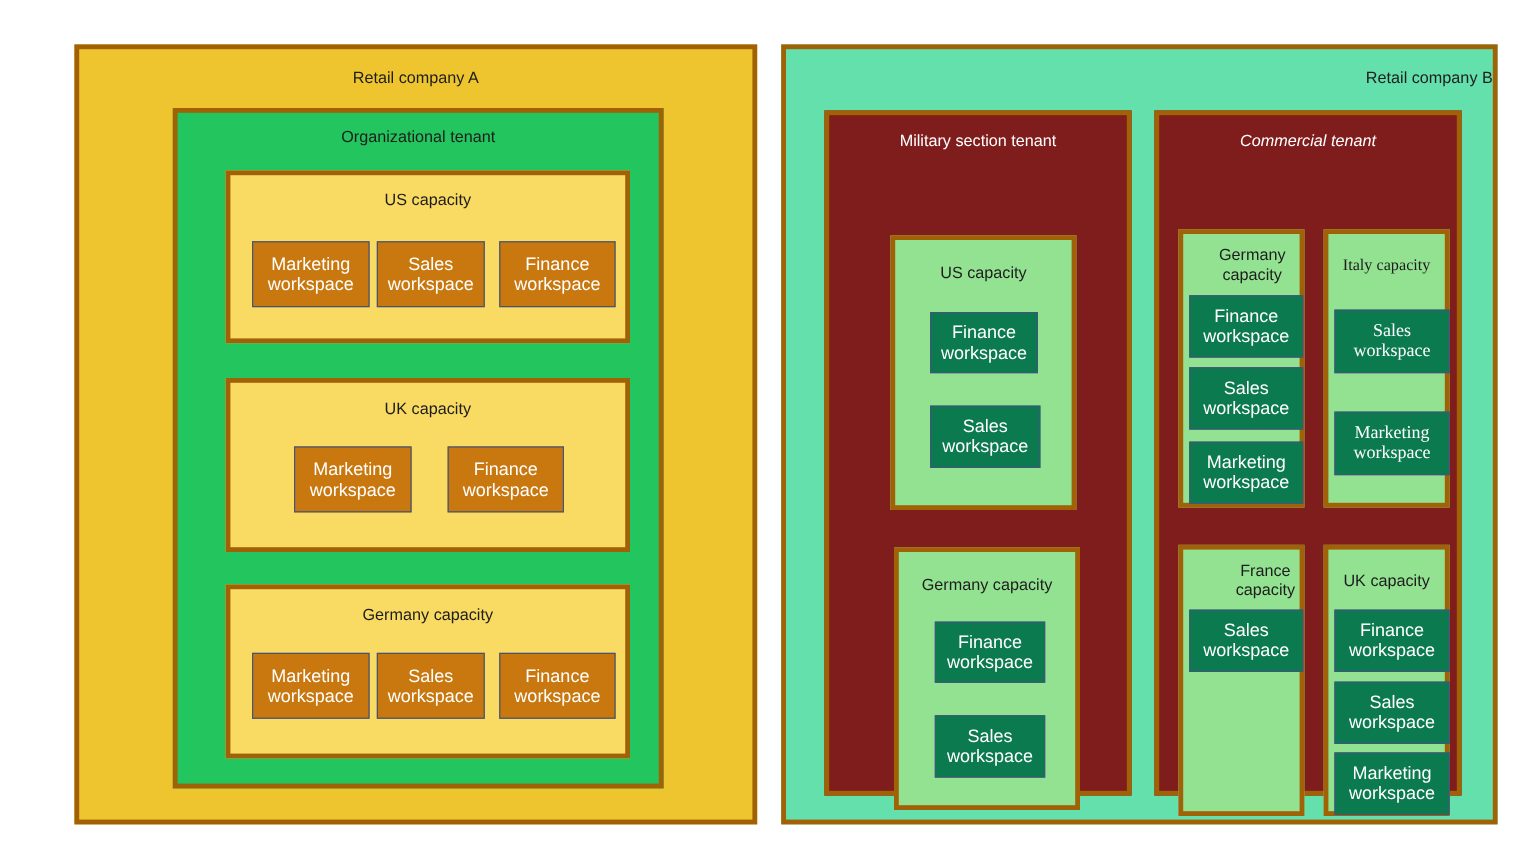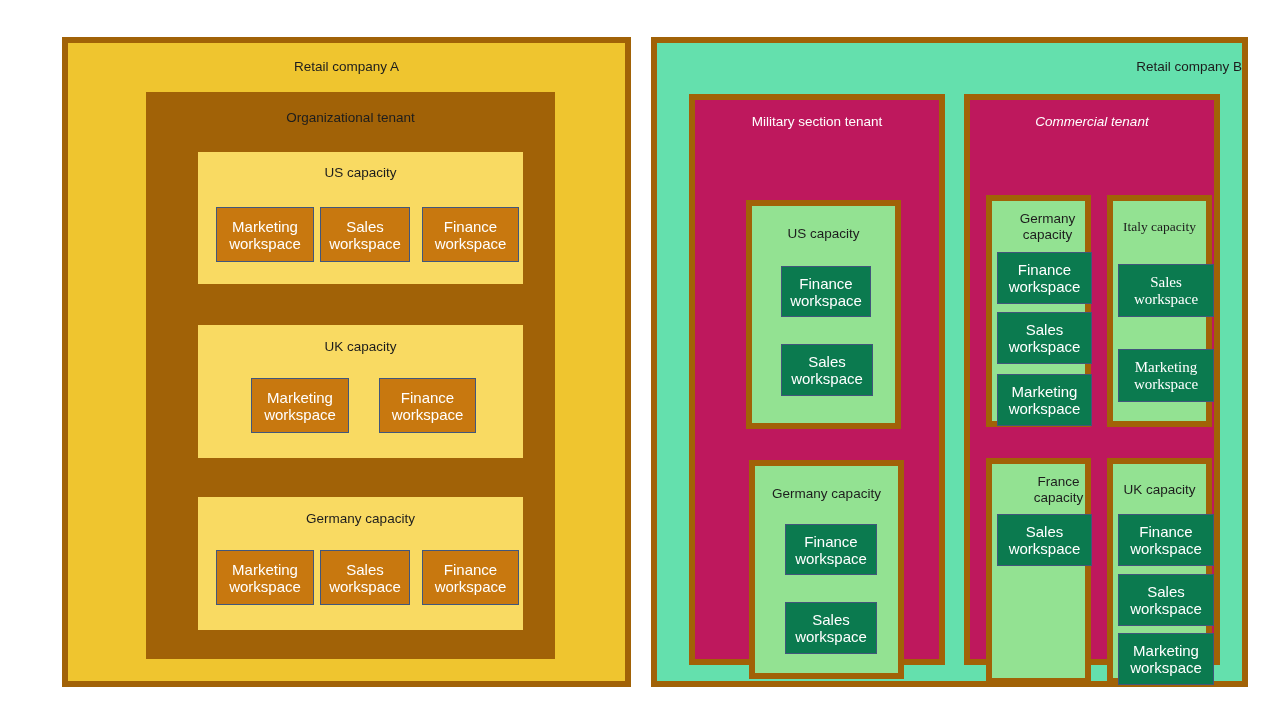--- a/index.html
+++ b/index.html
@@ -16,43 +16,43 @@
   }
   .stage {
     position: absolute;
     left: 0; top: 0;
     width: 1280px;
     height: 720px;
   }
   .box {
     position: absolute;
     box-sizing: border-box;
-    border: 6px solid #a16207;
+    border: 4px solid #a16207;
   }
   .title {
     position: absolute;
     left: 0;
     right: 0;
     text-align: center;
     font-size: 13.5px;
     line-height: 16px;
     color: #1d1d1d;
     white-space: pre-line;
   }
   .title.light { color: #ffffff; }
 
   
   .company-a        { background: #efc52f; }
-  .tenant-orange    { background: #a16207; }
+  .tenant-orange    { background: #22c55e; }
   .cap-yellow       { background: #f9da62; }
   .ws-orange        { background: #c8780f; }
 
   
   .company-b        { background: #64e0ad; }
-  .tenant-teal      { background: #be185d; }
+  .tenant-teal      { background: #7f1d1d; }
   .cap-green        { background: #93e292; }
   .ws-green         { background: #0b7a4f; }
 
   .ws {
     position: absolute;
     box-sizing: border-box;
     border: 1px solid #41567c;
     color: #ffffff;
     font-size: 15px;
     line-height: 17px;

